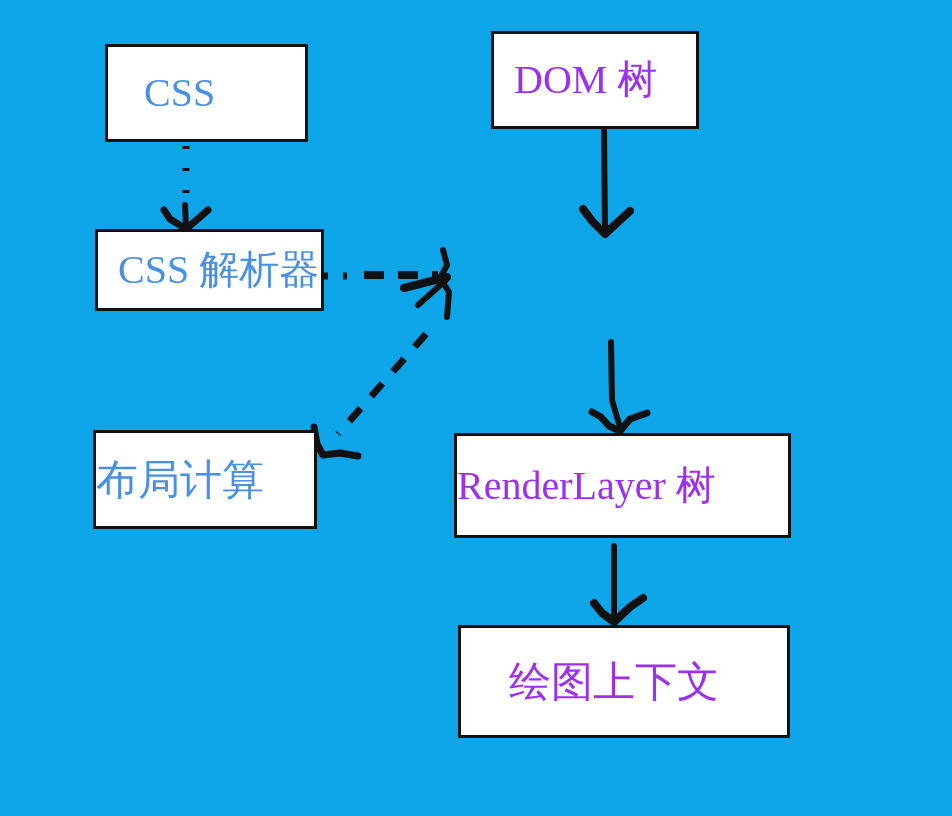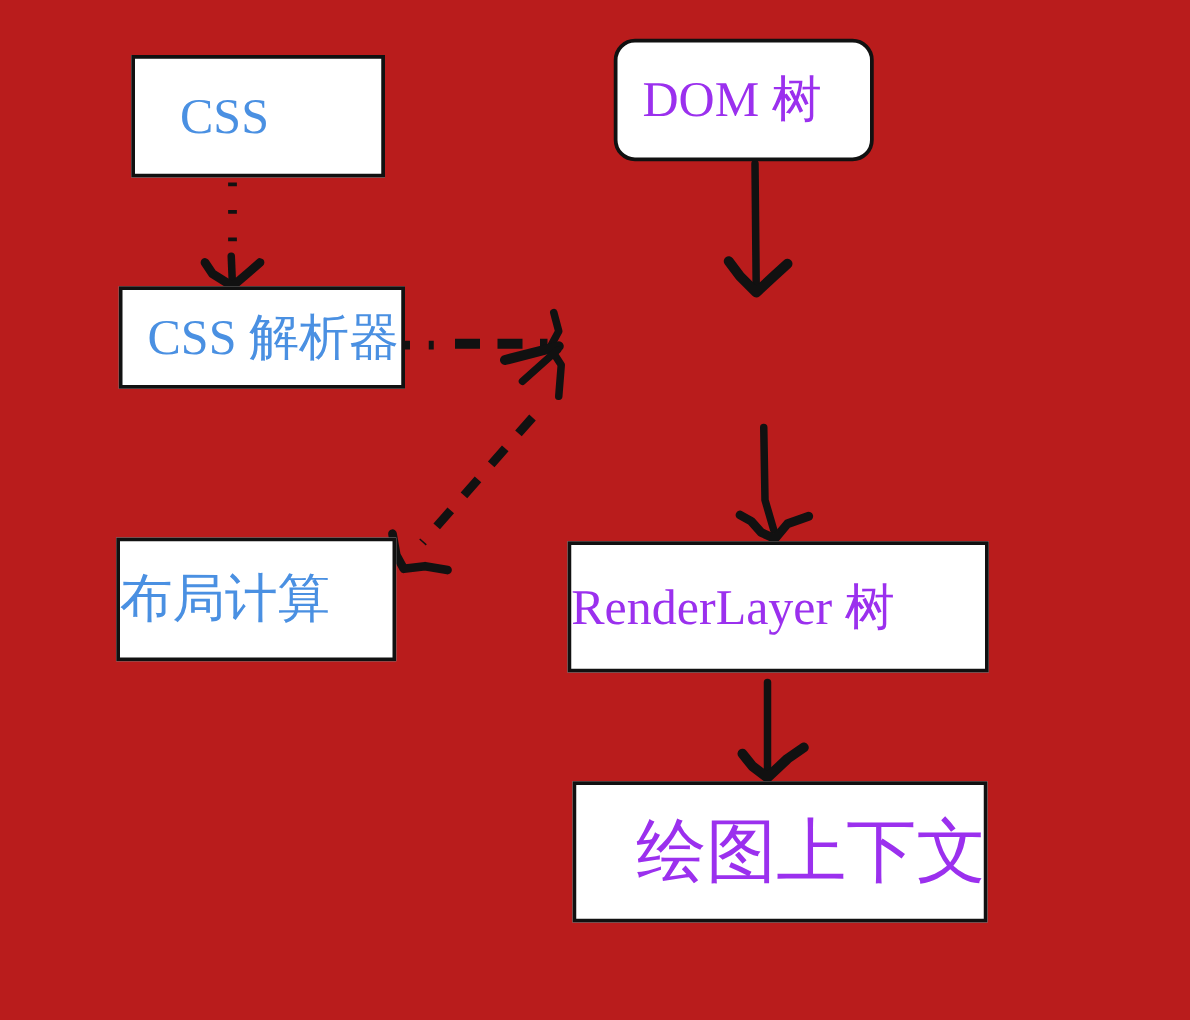--- a/index.html
+++ b/index.html
@@ -7,21 +7,21 @@
     padding: 0;
     background: #ffffff;
   }
   body {
     font-family: "Liberation Serif", "DejaVu Serif", serif;
   }
   #canvas {
     position: relative;
     width: 952px;
     height: 816px;
-    background: #b91c1c;
+    background: #0ea5e9;
     overflow: hidden;
   }
   .node {
     position: absolute;
     box-sizing: border-box;
     background: #ffffff;
     border: 3px solid #111111;
     display: flex;
     align-items: center;
     justify-content: flex-start;
@@ -32,37 +32,37 @@
     line-height: 1;
     font-family: "Liberation Serif", "DejaVu Serif", serif;
   }
   .blue  { color: #4a90e2; }
   .purple{ color: #9b30ee; }
 
   
   #node-css        { left:105px; top:44px;  width:203px; height:98px; }
   #node-css .node-label        { font-size: 40px; padding-left: 36px; }
 
-  #node-dom        { left:491px; top:31px;  width:208px; height:98px;border-radius:17px; }
+  #node-dom        { left:491px; top:31px;  width:208px; height:98px; }
   #node-dom .node-label        { font-size: 40px; padding-left: 20px; }
 
   #node-cssparser  { left:95px;  top:229px; width:229px; height:82px; }
   #node-cssparser .node-label  { font-size: 40px; padding-left: 20px; }
 
   #node-renderobj  { left:452px; top:237px; width:339px; height:102px; }
   #node-renderobj .node-label  { font-size: 40px; padding-left: 24px; }
 
   #node-layout     { left:93px;  top:430px; width:224px; height:99px; }
   #node-layout .node-label     { font-size: 42px; }
 
   #node-renderlayer{ left:454px; top:433px; width:337px; height:105px; }
   #node-renderlayer .node-label{ font-size: 40px; }
 
   #node-canvasctx  { left:458px; top:625px; width:332px; height:113px; }
-  #node-canvasctx .node-label  { font-size: 56px; padding-left: 48px; text-align: right; }
+  #node-canvasctx .node-label  { font-size: 42px; padding-left: 48px; text-align: right; }
 
   
   #arrows {
     position: absolute;
     left: 0; top: 0;
     width: 952px;
     height: 816px;
     z-index: 2;
     pointer-events: none;
   }

